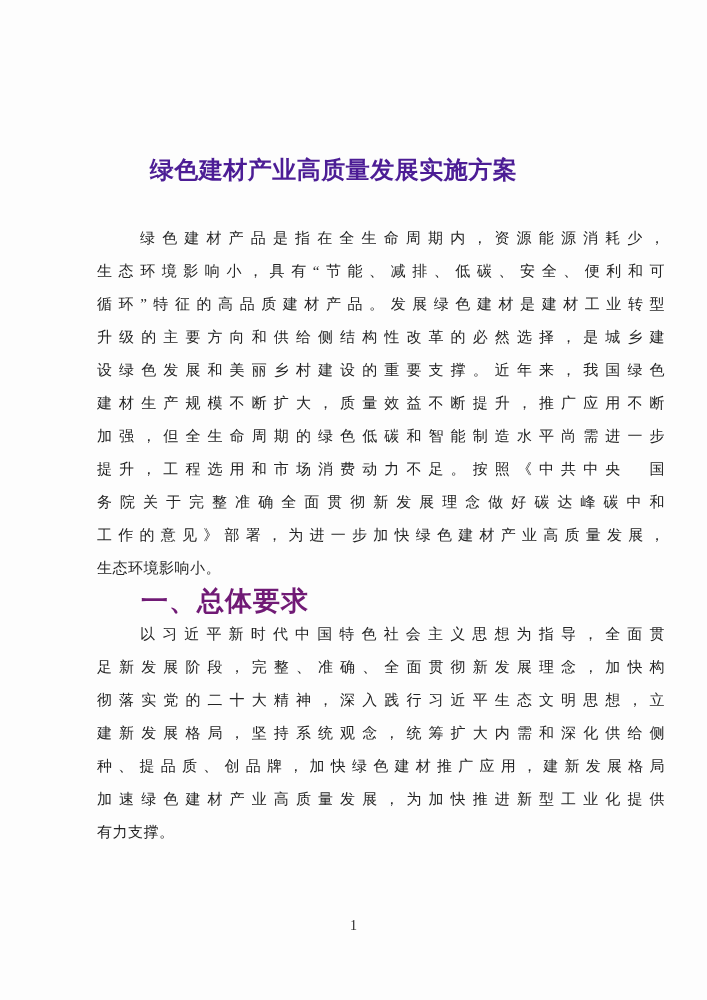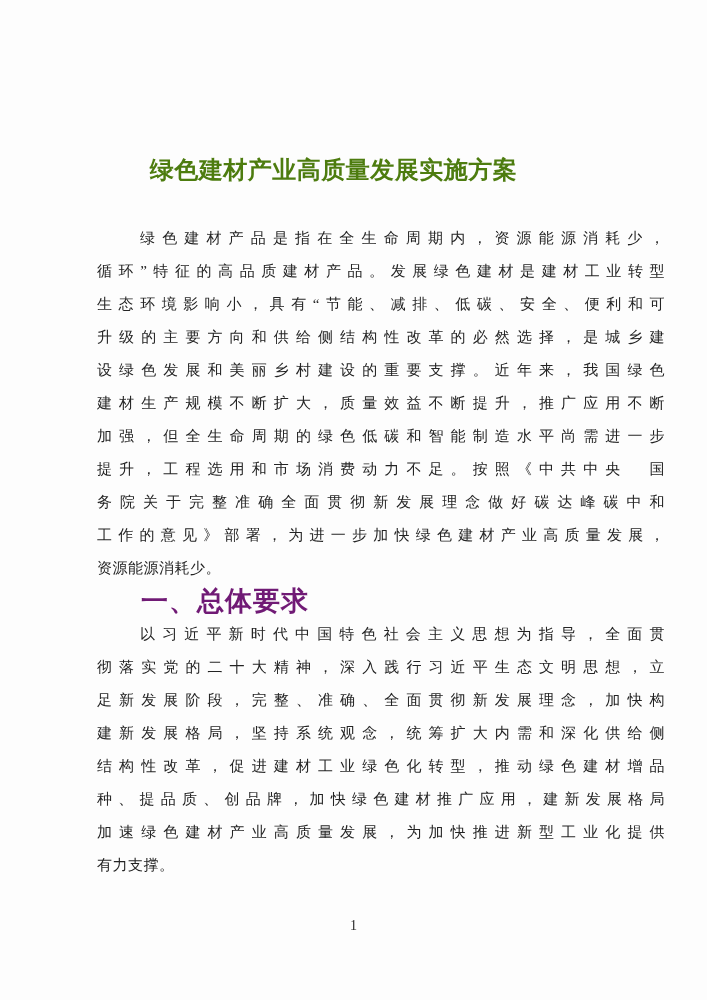--- a/index.html
+++ b/index.html
@@ -21,21 +21,21 @@
   .doc-title {
     position: absolute;
     top: 153px;
     left: 0;
     width: 667px;
     margin: 0;
     text-align: center;
     font-size: 24px;
     line-height: 34px;
     font-weight: bold;
-    color: #4d7c0f;
+    color: #4c1d95;
     letter-spacing: 0.5px;
     font-family: "Liberation Serif", "DejaVu Serif", serif;
   }
   .doc-body {
     position: absolute;
     top: 222px;
     left: 97px;
     width: 568px;
   }
   .text-line {
@@ -80,35 +80,34 @@
   }
 </style>
 </head>
 <body>
 
 <div class="page">
   <h1 class="doc-title">绿色建材产业高质量发展实施方案</h1>
 
   <div class="doc-body" id="doc-body">
       <div class="text-line first">绿色建材产品是指在全生命周期内，资源能源消耗少，</div>
+      <div class="text-line">生态环境影响小，具有“节能、减排、低碳、安全、便利和可</div>
       <div class="text-line">循环”特征的高品质建材产品。发展绿色建材是建材工业转型</div>
-      <div class="text-line">生态环境影响小，具有“节能、减排、低碳、安全、便利和可</div>
       <div class="text-line">升级的主要方向和供给侧结构性改革的必然选择，是城乡建</div>
       <div class="text-line">设绿色发展和美丽乡村建设的重要支撑。近年来，我国绿色</div>
       <div class="text-line">建材生产规模不断扩大，质量效益不断提升，推广应用不断</div>
       <div class="text-line">加强，但全生命周期的绿色低碳和智能制造水平尚需进一步</div>
       <div class="text-line">提升，工程选用和市场消费动力不足。按照《中共中央　国</div>
       <div class="text-line">务院关于完整准确全面贯彻新发展理念做好碳达峰碳中和</div>
       <div class="text-line">工作的意见》部署，为进一步加快绿色建材产业高质量发展，</div>
-      <div class="text-line last">资源能源消耗少。</div>
+      <div class="text-line last">生态环境影响小。</div>
       <div class="section-heading">一、总体要求</div>
       <div class="text-line first">以习近平新时代中国特色社会主义思想为指导，全面贯</div>
+      <div class="text-line">足新发展阶段，完整、准确、全面贯彻新发展理念，加快构</div>
       <div class="text-line">彻落实党的二十大精神，深入践行习近平生态文明思想，立</div>
-      <div class="text-line">足新发展阶段，完整、准确、全面贯彻新发展理念，加快构</div>
       <div class="text-line">建新发展格局，坚持系统观念，统筹扩大内需和深化供给侧</div>
-      <div class="text-line">结构性改革，促进建材工业绿色化转型，推动绿色建材增品</div>
       <div class="text-line">种、提品质、创品牌，加快绿色建材推广应用，建新发展格局</div>
       <div class="text-line">加速绿色建材产业高质量发展，为加快推进新型工业化提供</div>
       <div class="text-line last">有力支撑。</div>
     </div>
 
   <div class="page-number">1</div>
 </div>
 
 </body></html>

